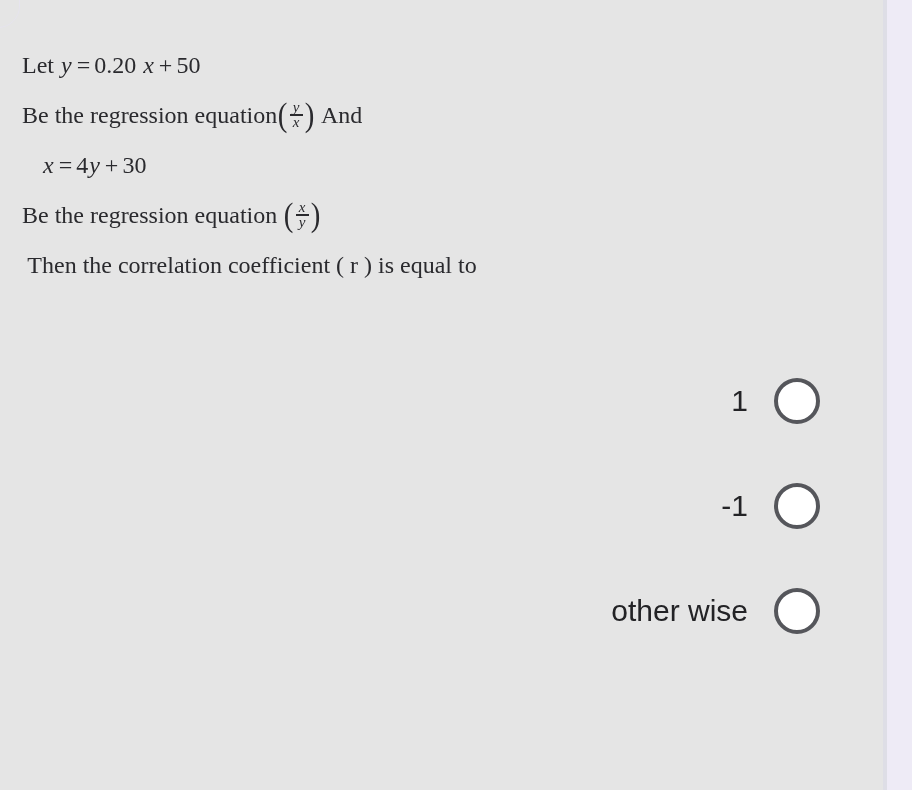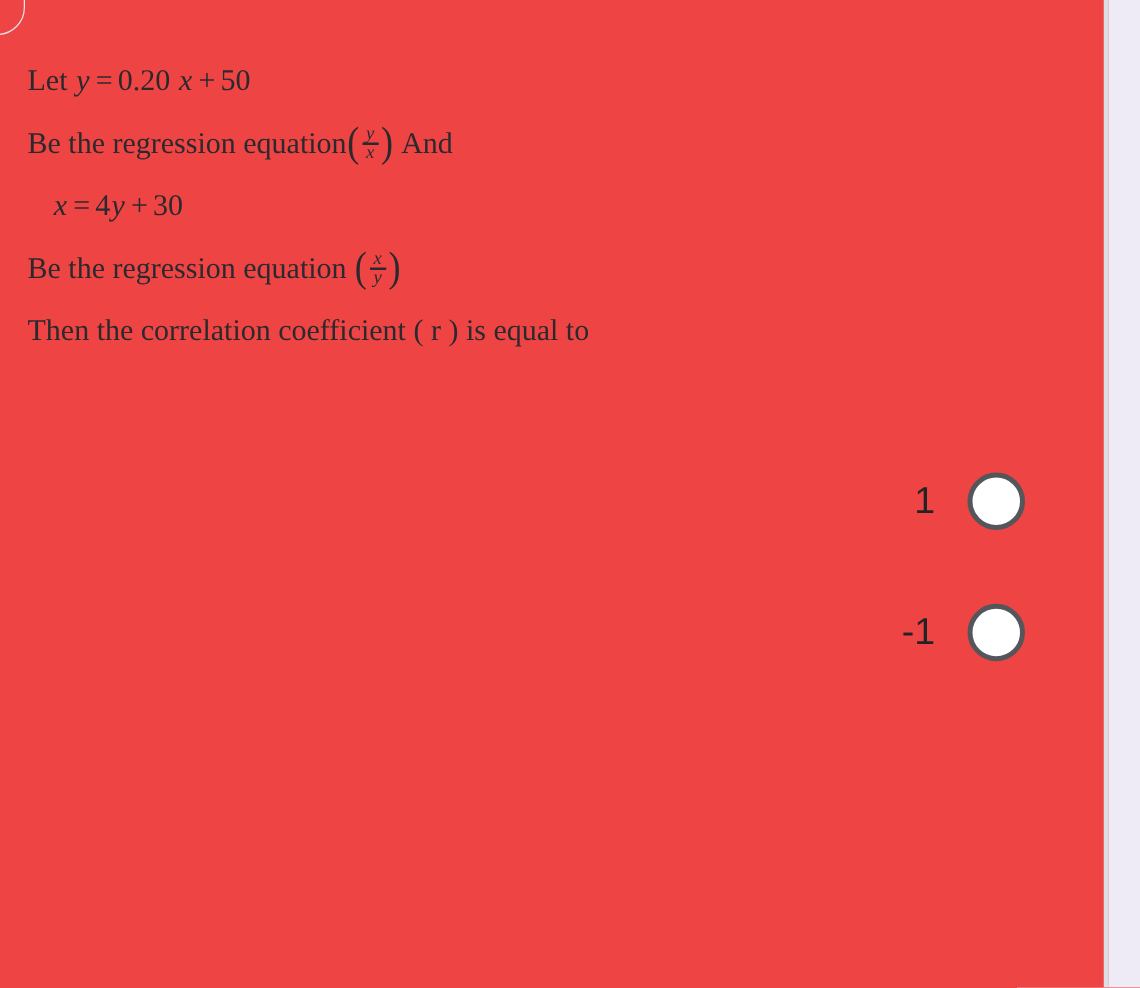--- a/index.html
+++ b/index.html
@@ -10,21 +10,21 @@
     width: 912px;
     height: 790px;
     background: #ffffff;
     font-family: "Liberation Sans", sans-serif;
     overflow: hidden;
   }
   .page {
     position: relative;
     width: 912px;
     height: 790px;
-    background: #ef4444;
+    background: #e5e5e5;
     overflow: hidden;
   }
 
   
   .side-rail {
     position: absolute;
     top: 0;
     right: 0;
     width: 25px;
     height: 790px;
@@ -69,20 +69,21 @@
   }
   .q-line.indented {
     padding-left: 20px;
   }
   .q-line.wrap {
     white-space: normal;
     display: block;
     line-height: 30px;
     width: 460px;
     margin-top: 10px;
+    text-align: center;
   }
   .mathit {
     font-style: italic;
     padding: 0 1px;
   }
   .op {
     padding: 0 4px;
   }
 
   
@@ -224,19 +225,23 @@
       <span class="option-label">1</span>
       <span class="radio"></span>
     </div>
 
     <div class="option-row">
       <span class="option-label">-1</span>
       <span class="radio"></span>
     </div>
 
 
+    <div class="option-row">
+      <span class="option-label">other wise</span>
+      <span class="radio"></span>
+    </div>
 
   </div>
 
   <div class="side-rail-divider"></div>
   <div class="side-rail"></div>
 
 </div>
 
 </body></html>

